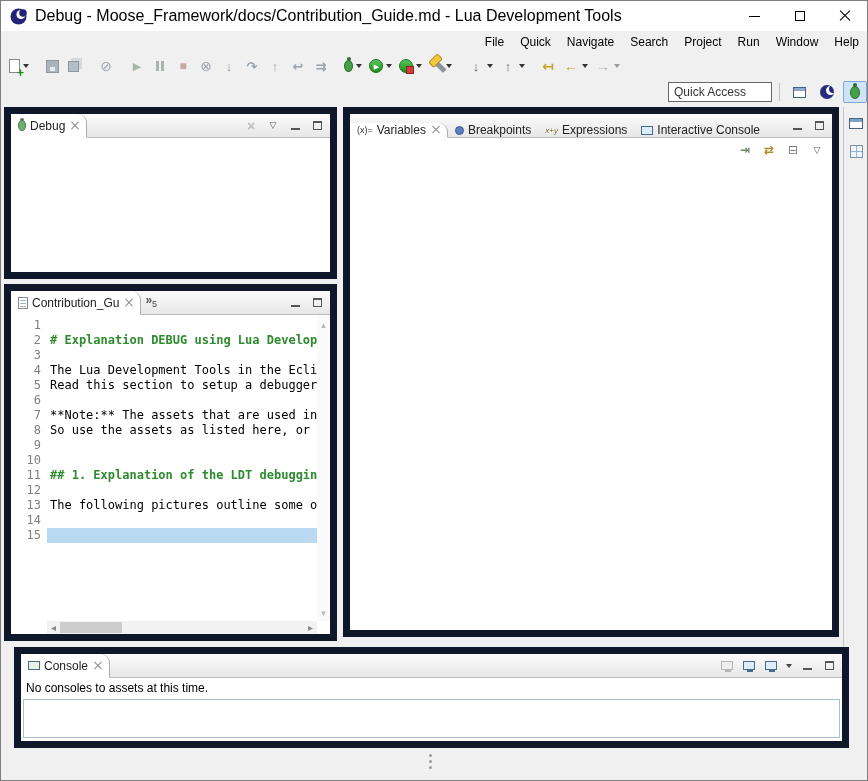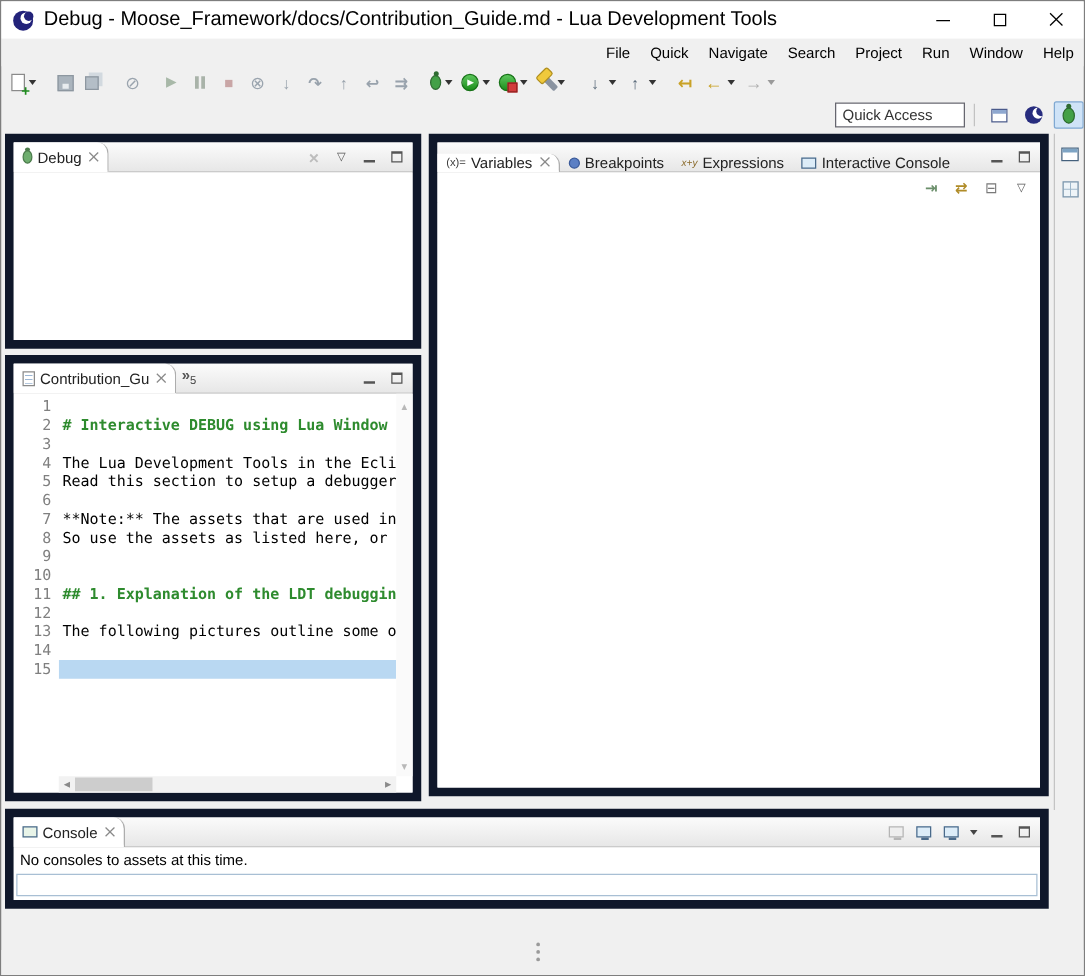--- a/index.html
+++ b/index.html
@@ -75,21 +75,21 @@
   .icon-lua-perspective::before { content:""; position:absolute; left:6px; top:1px; width:9px; height:9px; border-radius:50%; background:#fff; }
   .icon-lua-perspective::after { content:""; position:absolute; left:9px; top:0; width:8px; height:8px; border-radius:50%; background:#272c7e; }
   .icon-debug-perspective { position:relative; width:10px; height:13px; background:#43a047; border:1px solid #2e6b31; border-radius:50%; }
   .icon-debug-perspective::before { content:""; position:absolute; top:-4px; left:2px; width:4px; height:4px; background:#2e6b31; border-radius:50%; }
 
   
   .panel { position:absolute; background:#fff; border:7px solid #0f172a; }
   #debug-panel     { left:3px;   top:106px; width:333px; height:172px; }
   #editor-panel    { left:3px;   top:283px; width:333px; height:357px; }
   #variables-panel { left:342px; top:106px; width:496px; height:530px; }
-  #console-panel   { left:3px;   top:646px; width:835px; height:80px; }
+  #console-panel   { left:13px;   top:646px; width:835px; height:101px; }
 
   .tabbar { position:relative; height:24px; background:linear-gradient(#fbfbfb,#e7e7e7); border-bottom:1px solid #bcbcbc; display:flex; align-items:stretch; }
   .tab { display:flex; align-items:center; gap:4px; padding:0 7px; font-size:12px; color:#222; white-space:nowrap; }
   .tab.selected { background:#fff; border-right:1px solid #adadad; border-top-right-radius:9px; margin-bottom:-1px; border-bottom:1px solid #fff; }
   .tclose { position:relative; width:8px; height:8px; margin-left:2px; }
   .tclose::before, .tclose::after { content:""; position:absolute; left:-1px; top:3px; width:10px; height:1px; background:#8a8a8a; }
   .tclose::before { transform:rotate(45deg); }
   .tclose::after  { transform:rotate(-45deg); }
 
   .view-toolbar { margin-left:auto; display:flex; align-items:center; gap:8px; padding-right:6px; }
@@ -371,21 +371,21 @@
           <div class="ln-num">9</div>
           <div class="ln-num">10</div>
           <div class="ln-num">11</div>
           <div class="ln-num">12</div>
           <div class="ln-num">13</div>
           <div class="ln-num">14</div>
           <div class="ln-num">15</div>
         </div>
       <div class="textarea">
           <div class="ed-line"></div>
-          <div class="ed-line"><span class="seg-heading"># Interactive DEBUG using Lua Window</span></div>
+          <div class="ed-line"><span class="seg-heading"># Explanation DEBUG using Lua Develop</span></div>
           <div class="ed-line"></div>
           <div class="ed-line"><span class="seg-plain">The Lua Development Tools in the Ecli</span></div>
           <div class="ed-line"><span class="seg-plain">Read this section to setup a debugger</span></div>
           <div class="ed-line"></div>
           <div class="ed-line"><span class="seg-italic">**Note:**</span><span class="seg-plain"> The assets that are used in</span></div>
           <div class="ed-line"><span class="seg-plain">So use the assets as listed here, or </span></div>
           <div class="ed-line"></div>
           <div class="ed-line"></div>
           <div class="ed-line"><span class="seg-heading">## 1. Explanation of the LDT debuggin</span></div>
           <div class="ed-line"></div>

